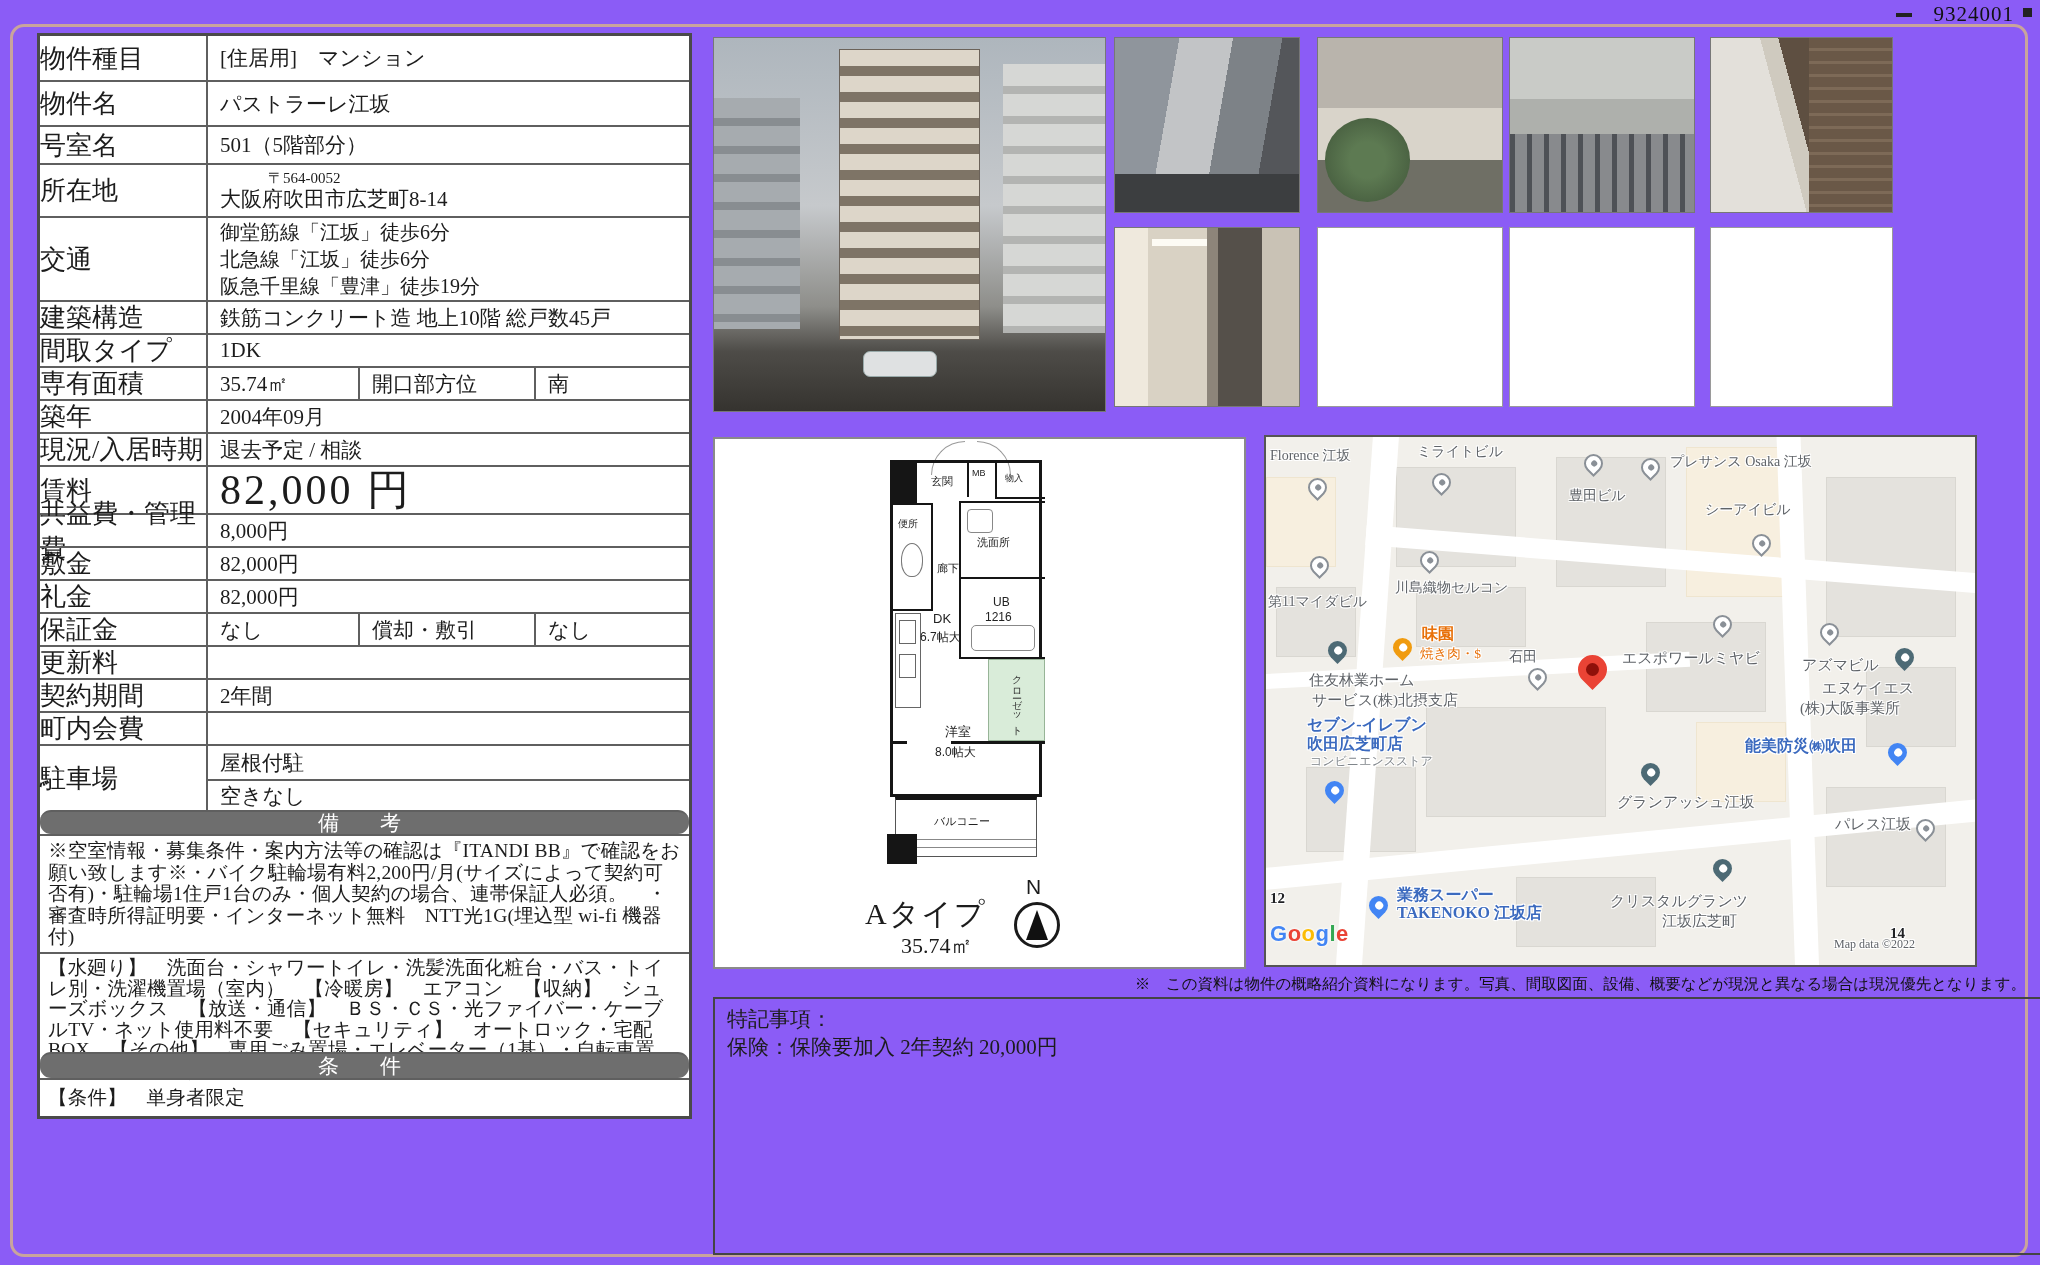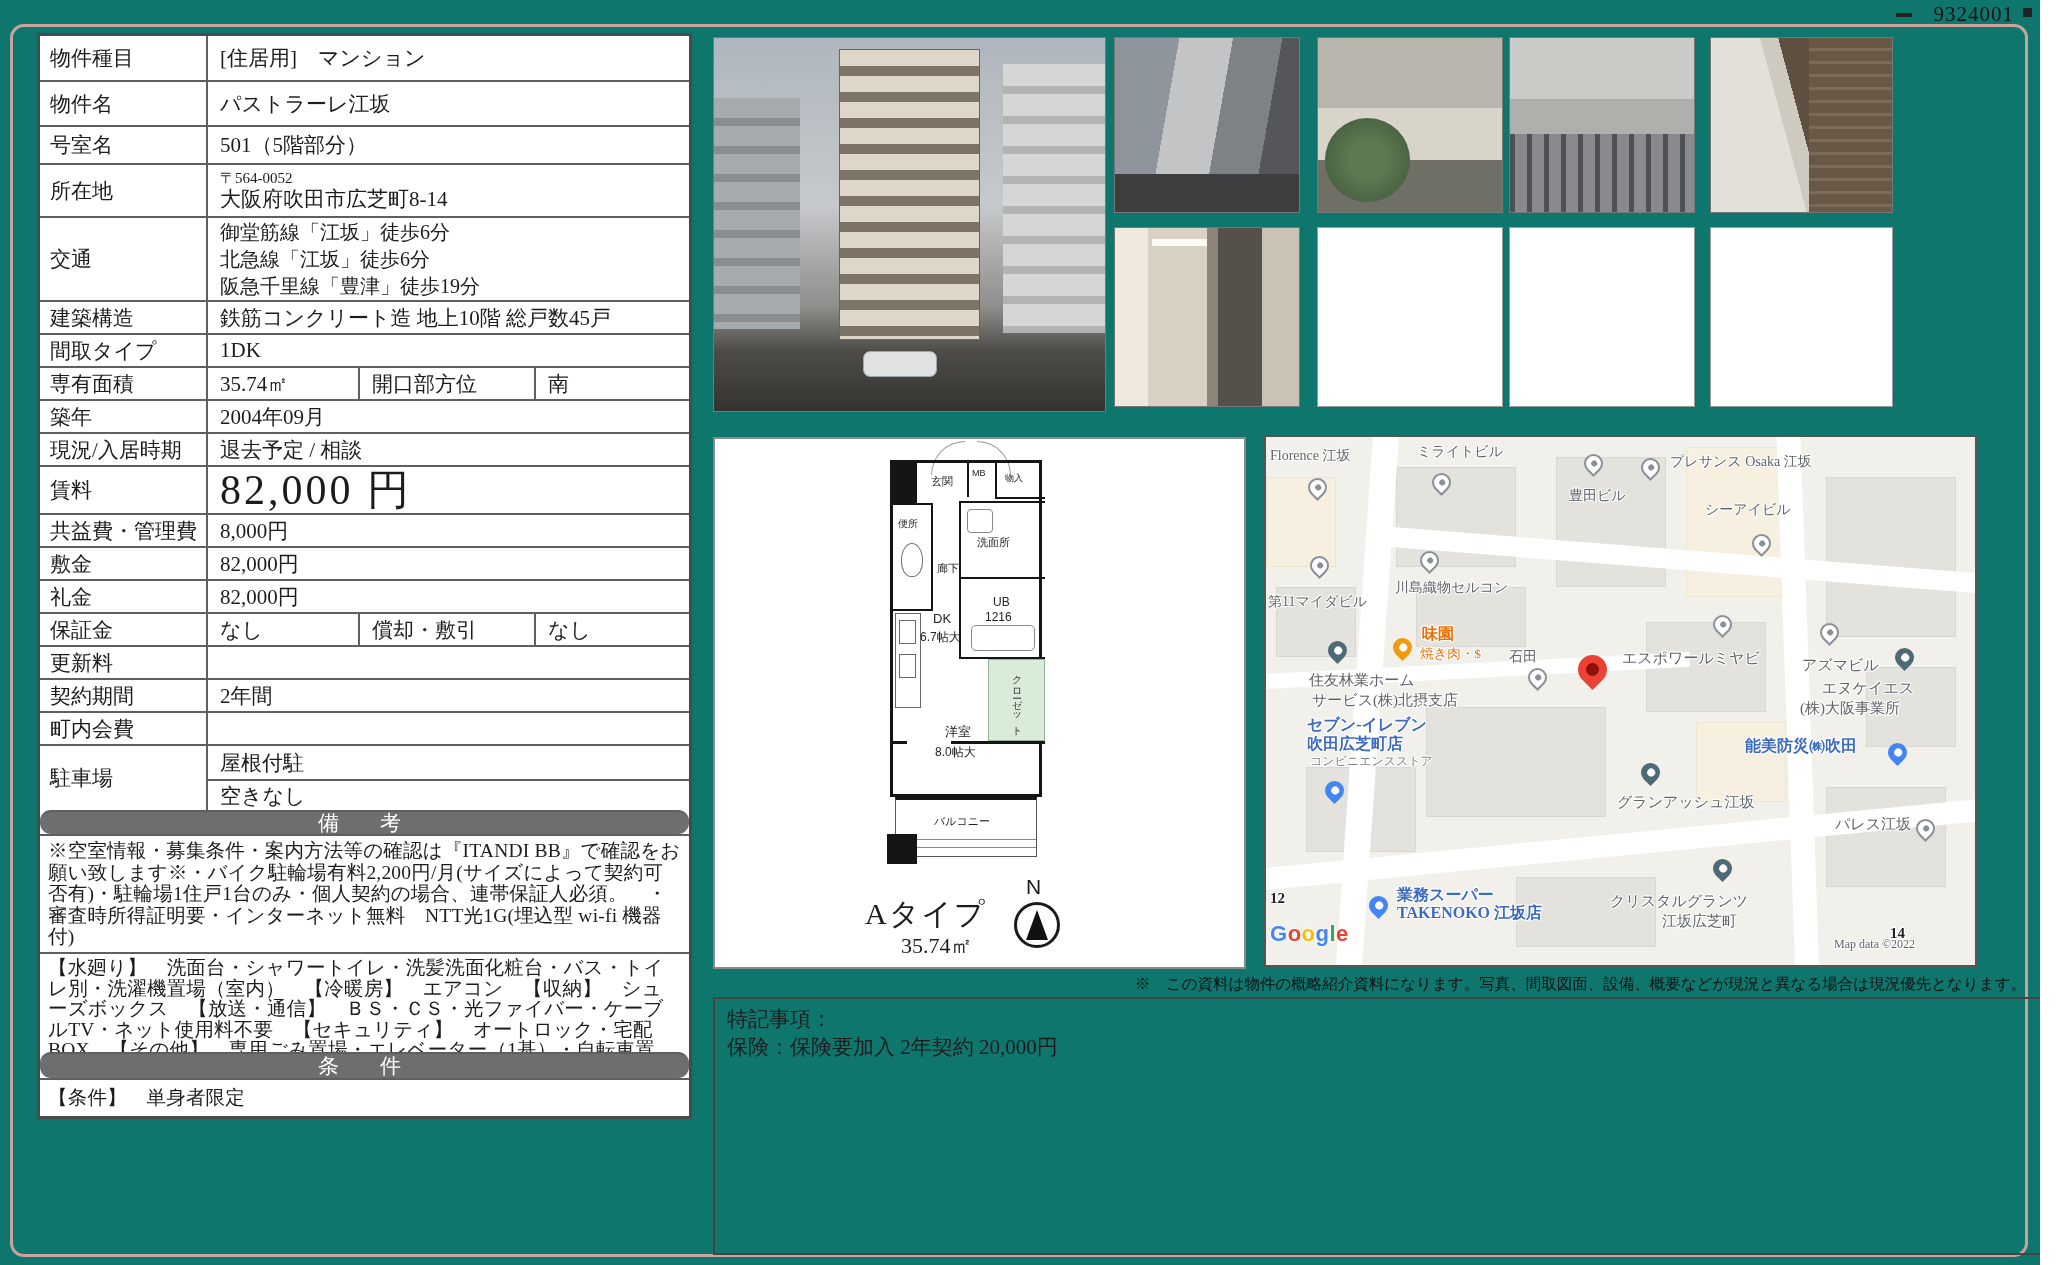--- a/index.html
+++ b/index.html
@@ -1,37 +1,37 @@
 <!DOCTYPE html>
 <html><head>
 <meta charset="utf-8">
 <style>
   * { margin:0; padding:0; box-sizing:border-box; }
   body { background:#fff; }
-  .page { position:relative; width:2040px; height:1265px; background:#0f766e;
+  .page { position:relative; width:2040px; height:1265px; background:#8b5cf6;
           font-family:"Liberation Serif","DejaVu Serif",serif; color:#1c1c1c; overflow:hidden; }
   .frame { position:absolute; left:10px; top:24px; right:12px; bottom:8px;
            border:3px solid #c9a49c; border-radius:14px; pointer-events:none; }
   .doc-id { position:absolute; top:2px; right:26px; font-size:21px; letter-spacing:1px; color:#111; }
   .id-dash { position:absolute; top:13px; right:128px; width:16px; height:4px; background:#222; }
   .id-square { position:absolute; top:8px; right:8px; width:9px; height:9px; background:#222; }
 
   
   .spec { position:absolute; left:37px; top:33px; width:655px; border:3px solid #4a4a4a; background:#fff;
           display:flex; flex-direction:column; }
   .trow { display:flex; border-top:2px solid #5f5f5f; }
   .trow.first { border-top:none; }
   .tlabel { flex:0 0 168px; border-right:2px solid #5f5f5f; display:flex; align-items:center;
-            padding-left:10px; font-size:21px; }
+            font-size:26px; }
   .tvalue { flex:1; display:flex; align-items:center; padding-left:12px; font-size:21px; }
   .tmid   { flex:0 0 150px; display:flex; align-items:center; padding-left:12px; font-size:21px; }
   .tlabel2{ flex:0 0 178px; border-left:2px solid #5f5f5f; border-right:2px solid #5f5f5f;
             display:flex; align-items:center; padding-left:12px; font-size:21px; }
   .addr-cell { flex:1; display:flex; flex-direction:column; justify-content:center; padding-left:12px; }
-  .postal { font-size:15px; line-height:17px; }
+  .postal { font-size:15px; line-height:17px;margin-left:48px; }
   .addr   { font-size:21px; line-height:24px; }
   .multi  { flex:1; display:flex; flex-direction:column; justify-content:center; padding-left:12px;
             font-size:20px; line-height:27px; }
   .rent   { font-size:42px; letter-spacing:3px; }
   .park-col { flex:1; display:flex; flex-direction:column; }
   .park-sub { display:flex; align-items:center; padding-left:12px; font-size:21px; height:33px; }
   .park-sub + .park-sub { border-top:2px solid #5f5f5f; flex:1; }
   .sbar { background:#6e6e6e; color:#fff; display:flex; align-items:center; justify-content:center;
           font-size:21px; letter-spacing:10px; border-top:2px solid #5f5f5f;border-radius:11px; }
   .tblock { border-top:2px solid #5f5f5f; padding:4px 8px 0 8px; font-size:19.5px; line-height:21.5px;

